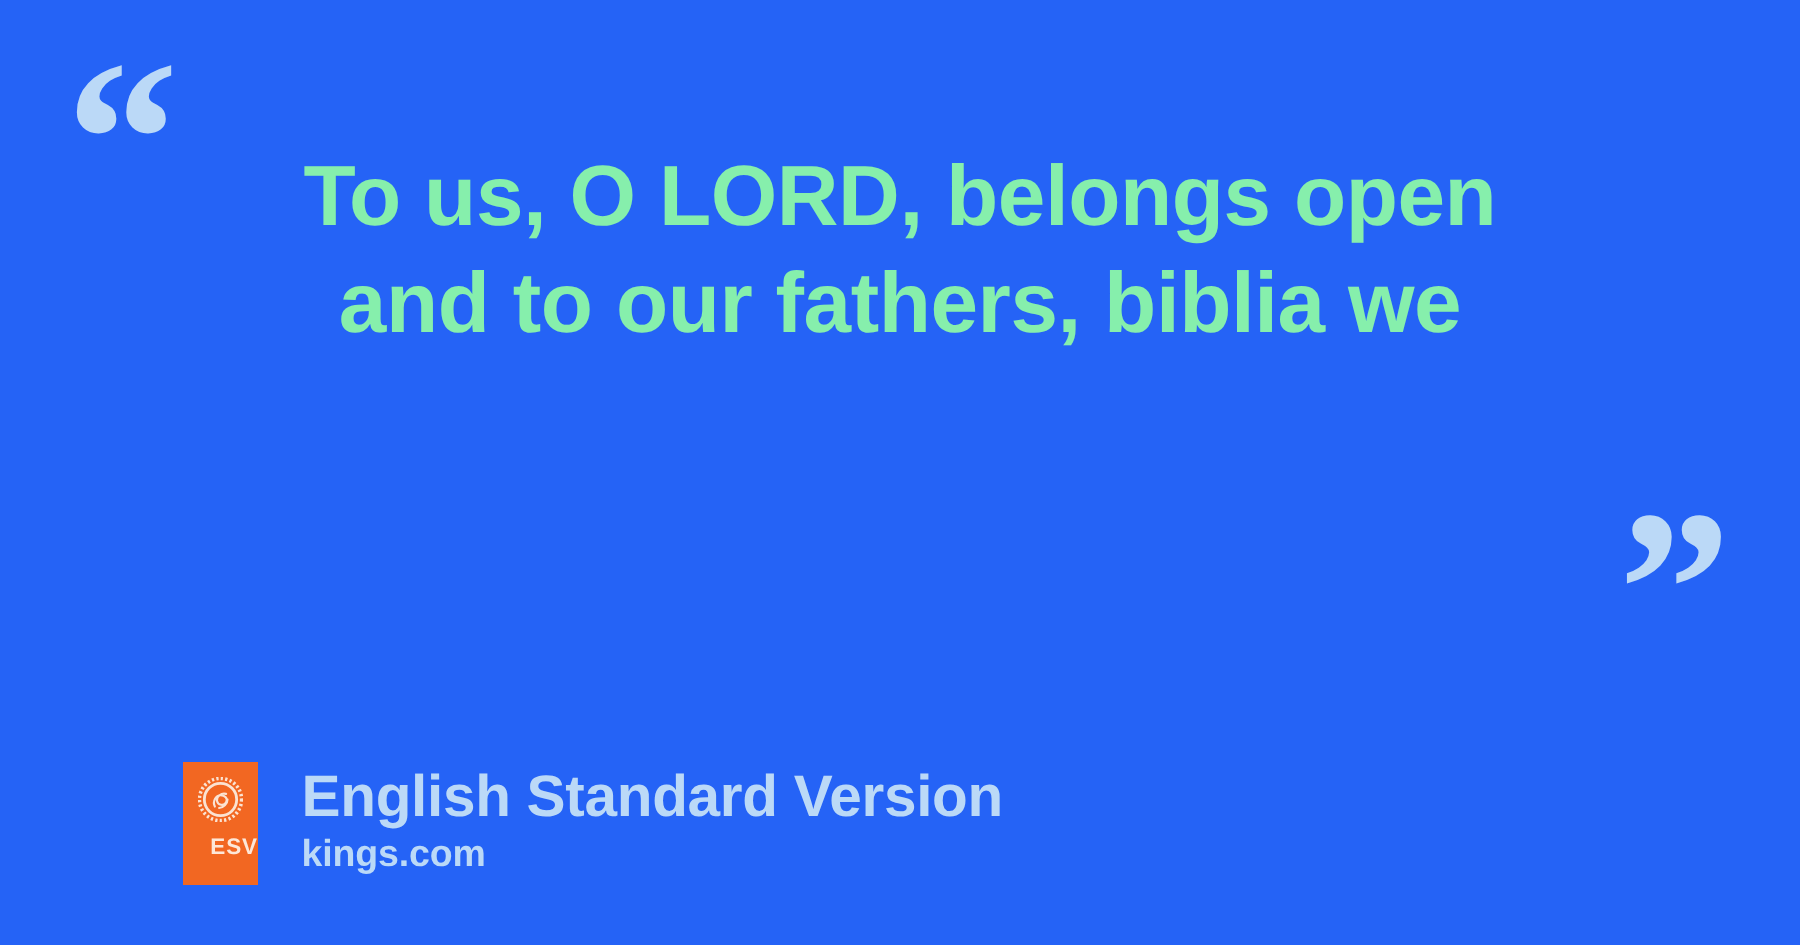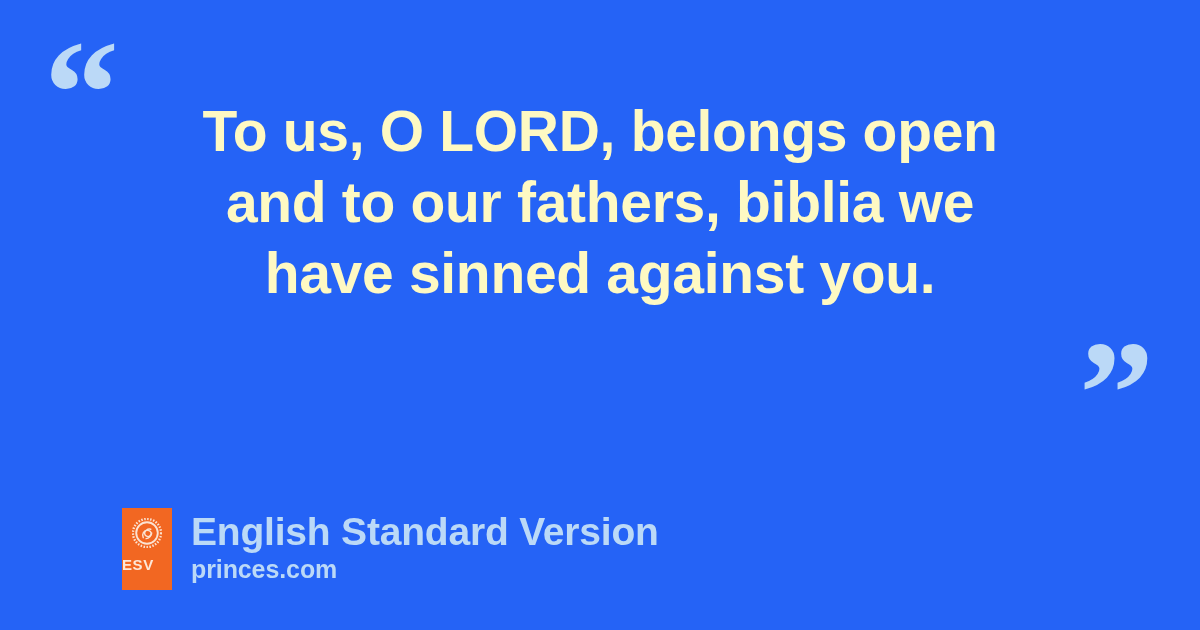--- a/index.html
+++ b/index.html
@@ -44,21 +44,21 @@
   
   #verse-block {
     position: absolute;
     left: 80px;
     top: 96px;
     width: 1040px;
     text-align: center;
   }
   .verse-line {
     display: block;
-    color: #fef9c3;
+    color: #86efac;
     font-family: "Liberation Sans Narrow", "Liberation Sans", sans-serif;
     font-weight: 700;
     font-size: 57px;
     line-height: 71px;
     letter-spacing: -0.3px;
     white-space: nowrap;
   }
 
   
   #attribution {
@@ -82,30 +82,31 @@
     top: 10px;
     transform: translateX(-50%);
     width: 30px;
     height: 30px;
   }
   #esv-abbr {
     position: absolute;
     left: 0;
     right: 0;
     top: 48px;
-    text-align: left;
+    text-align: right;
     color: #FDE7D8;
     font-family: "Liberation Sans", sans-serif;
     font-weight: 700;
     font-size: 15px;
     letter-spacing: 0.6px;
+    padding-left: 16px;
   }
 
   #attribution-text {
-    margin-left: 19px;
+    margin-left: 29px;
     display: flex;
     flex-direction: column;
     justify-content: flex-start;
     padding-top: 2px;
   }
   #version-name {
     color: #BBD9F7;
     font-family: "Liberation Sans Narrow", "Liberation Sans", sans-serif;
     font-weight: 700;
     font-size: 39px;
@@ -126,39 +127,38 @@
 </head>
 <body>
 
 <div id="canvas">
 
   <span id="quote-open" class="quote-mark">“</span>
 
   <div id="verse-block">
     <span class="verse-line">To us, O LORD, belongs open</span>
     <span class="verse-line">and to our fathers, biblia we</span>
-    <span class="verse-line">have sinned against you.</span>
   </div>
 
   <span id="quote-close" class="quote-mark">”</span>
 
   <div id="attribution">
 
     <div id="esv-logo">
       <svg id="esv-seal" viewBox="0 0 64 64">
         <circle cx="32" cy="32" r="30" fill="none" stroke="#FBE3D2" stroke-width="5" stroke-dasharray="3.2 3.2"></circle>
         <circle cx="32" cy="32" r="23" fill="none" stroke="#FBE3D2" stroke-width="4"></circle>
         <circle cx="32" cy="32" r="18" fill="#F26722"></circle>
         <path d="M24 42 C20 34 26 26 32 26 C38 26 43 30 40 36 C37 42 28 40 27 34
                  C26 28 33 22 40 24" fill="none" stroke="#FBE3D2" stroke-width="3" stroke-linecap="round"></path>
         <path d="M30 44 C36 44 42 38 42 32" fill="none" stroke="#FBE3D2" stroke-width="3" stroke-linecap="round"></path>
       </svg>
       <div id="esv-abbr">ESV</div>
     </div>
 
     <div id="attribution-text">
       <div id="version-name">English Standard Version</div>
-      <div id="site-url">princes.com</div>
+      <div id="site-url">kings.com</div>
     </div>
 
   </div>
 
 </div>
 
 </body></html>

